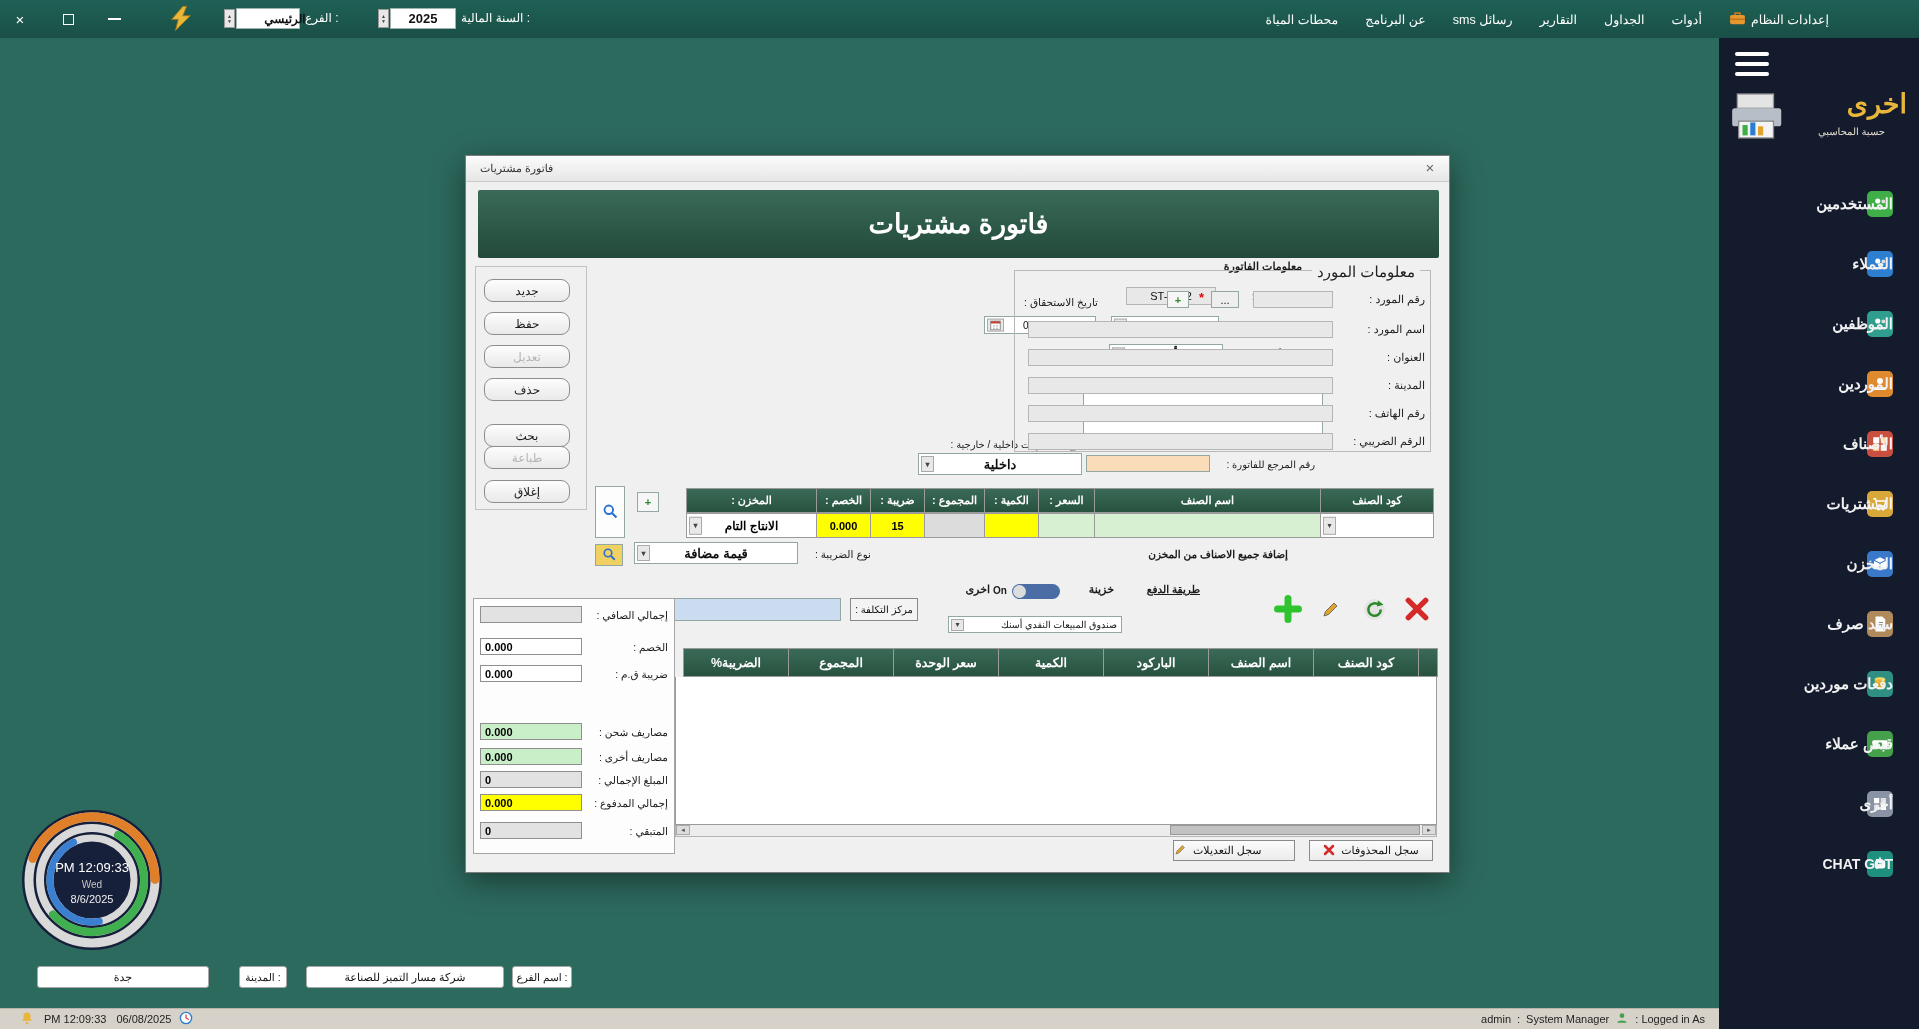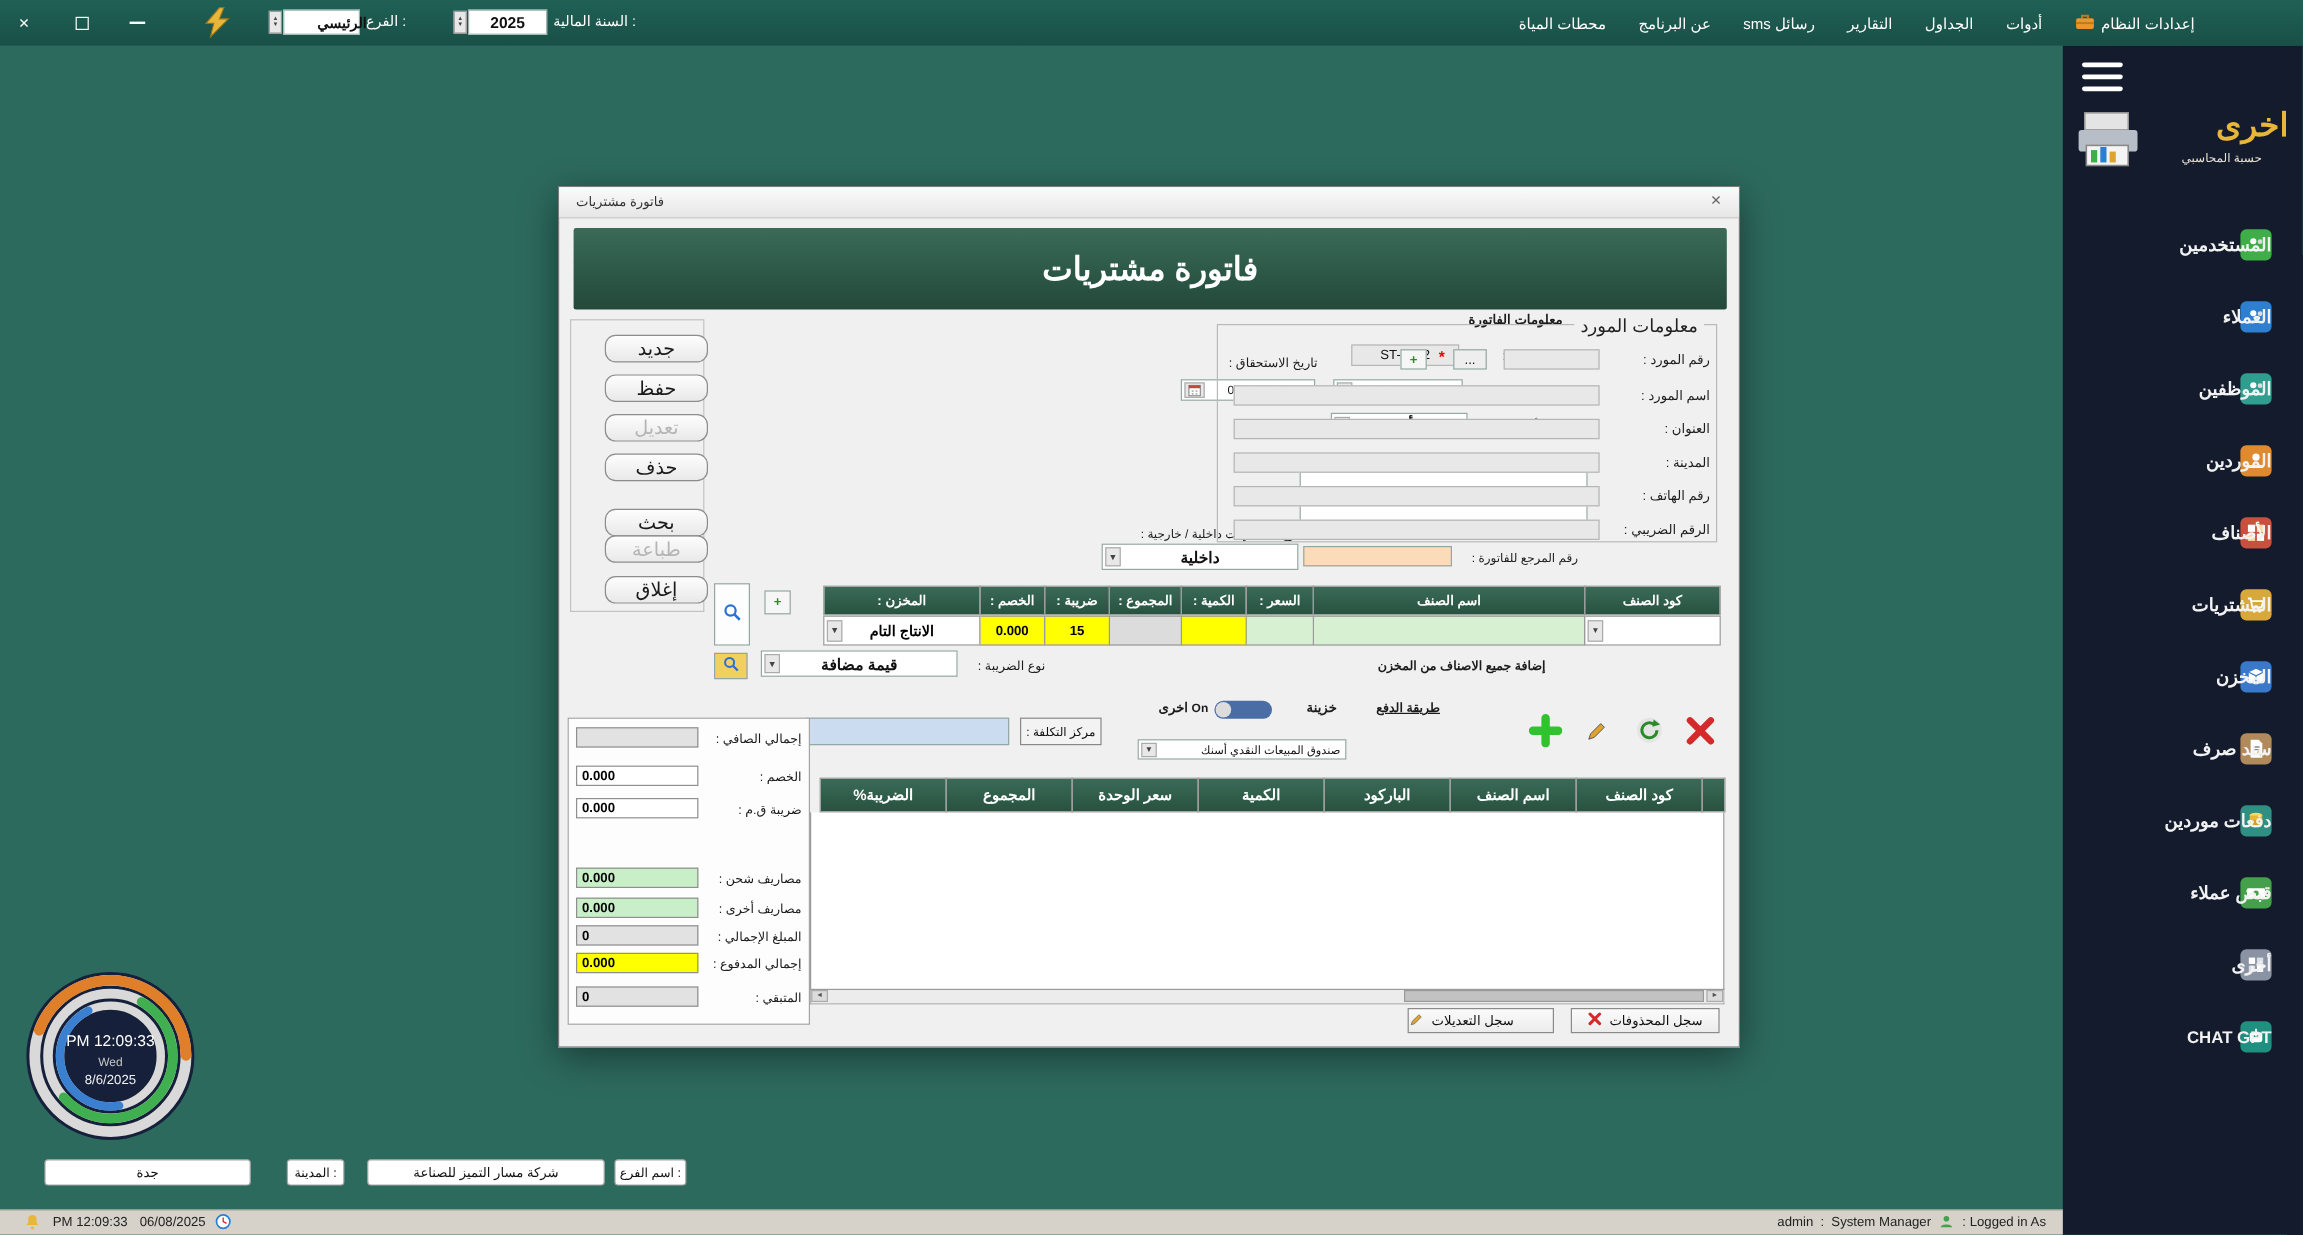--- a/index.html
+++ b/index.html
@@ -52,22 +52,22 @@
 
   .lbl { position:absolute; font-size:11px; color:#1c1c1c; white-space:nowrap; }
   .fld { position:absolute; background:#fff; border:1px solid #93a8a2; font-size:11px; color:#111;
          display:flex; align-items:center; padding:0 4px; }
   .ro  { background:#e8e8e8; border-color:#b5b5b5; }
   .combo .arr { position:absolute; left:2px; top:50%; transform:translateY(-50%); font-size:8px; color:#444;
                 background:#e8e8e8; border:1px solid #aaa; width:13px; height:80%; display:flex; align-items:center; justify-content:center; }
   .req { color:#e00; font-weight:bold; font-size:13px; position:absolute; }
 
   .btnpanel { position:absolute; left:9px; top:110px; width:112px; height:244px; border:1px solid #c2c2c2; }
-  .dbtn { position:absolute; left:28px; width:86px; height:23px; border:1px solid #8d8d8d; border-radius:9px;
-          background:linear-gradient(#fdfdfd,#e9e9e9); font-size:16px; color:#1a1a1a;
+  .dbtn { position:absolute; left:8px; width:86px; height:23px; border:1px solid #8d8d8d; border-radius:9px;
+          background:linear-gradient(#fdfdfd,#e9e9e9); font-size:12px; color:#1a1a1a;
           display:flex; align-items:center; justify-content:center; cursor:pointer; font-family:inherit; }
   .dbtn.dis { color:#b5b5b5; cursor:default; }
 
   .fieldset { position:absolute; right:18px; top:114px; width:417px; height:182px; border:1px solid #b9b9b9; }
   .legend { position:absolute; top:-8px; right:10px; background:#f0f0f0; padding:0 5px; font-size:15px; color:#222; }
 
   .grnhead { background:linear-gradient(#3a6b58,#27523f); color:#fff; font-weight:bold;
              display:flex; align-items:center; justify-content:center; border:1px solid #1d4033; }
   .etable { position:absolute; right:16px; top:332px; direction:rtl; }
   .erow { display:flex; }

